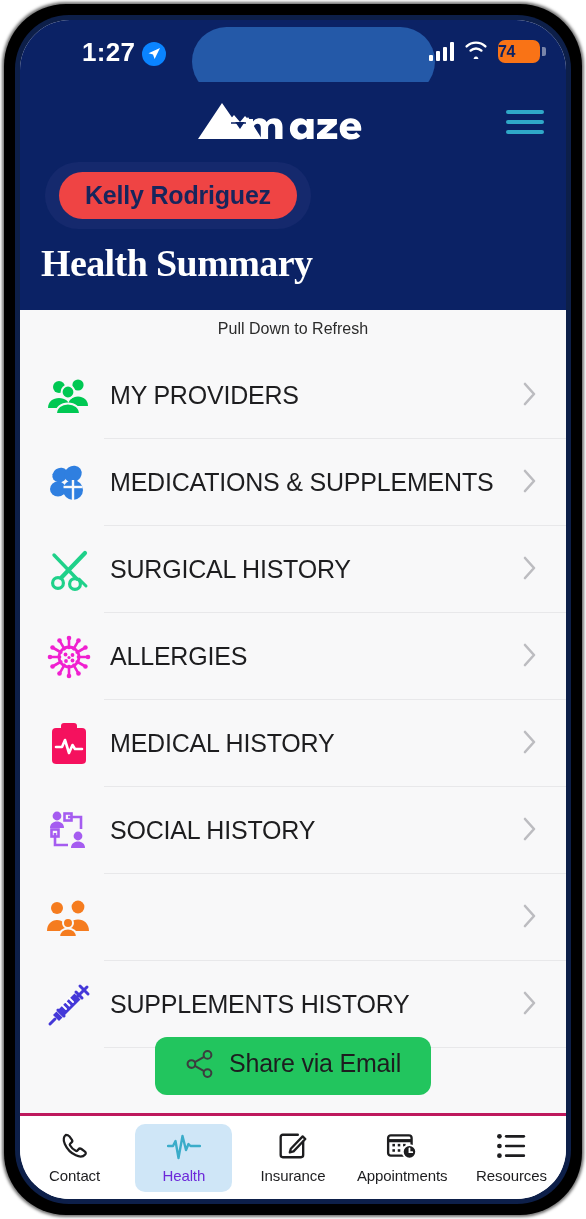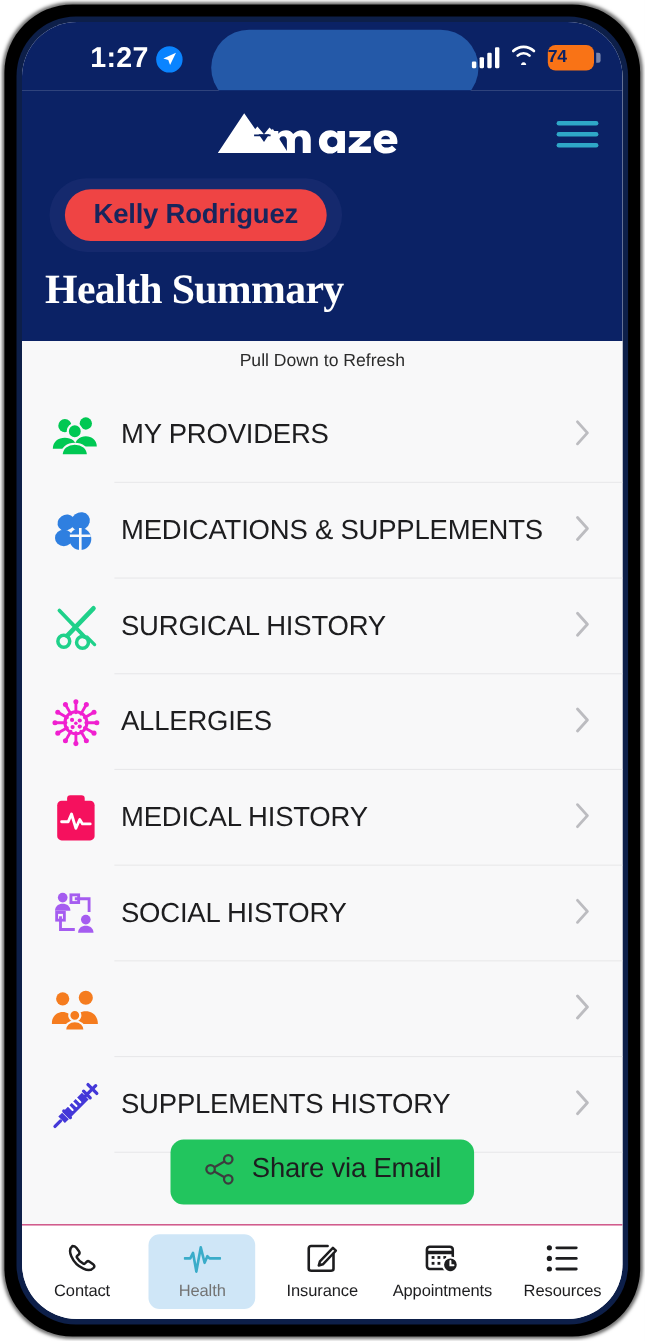--- a/index.html
+++ b/index.html
@@ -177,32 +177,32 @@
   }
   #share-label { font-size: 25px; color: #1d1d1f; letter-spacing: -0.2px; }
 
   
   #tab-bar {
     position: absolute; left: 0; bottom: 0;
     width: 546px; height: 86px;
     background: #ffffff;
     display: flex; align-items: flex-start;
     padding-top: 8px;
-    border-top: 1px solid #be185d;
+    border-top: 3px solid #be185d;
   }
   .tab {
     flex: 1; display: flex; flex-direction: column;
     align-items: center; gap: 5px; cursor: pointer;
     padding: 6px 2px 8px 2px; border-radius: 10px;
     margin: 0 6px;
   }
   .tab.active { background: #cfe6f7; }
   .tab-icon { height: 32px; display: flex; align-items: center; }
   .tab-label { font-size: 15px; color: #1d1d1f; letter-spacing: -0.1px; }
-  .tab.active .tab-label { color: #737373; }
+  .tab.active .tab-label { color: #6d28d9; }
 </style>
 </head>
 <body>
 
 <div id="phone-frame">
   <div id="phone-inner-rim"></div>
 
   <div id="screen">
 
     <div id="status-bar">

